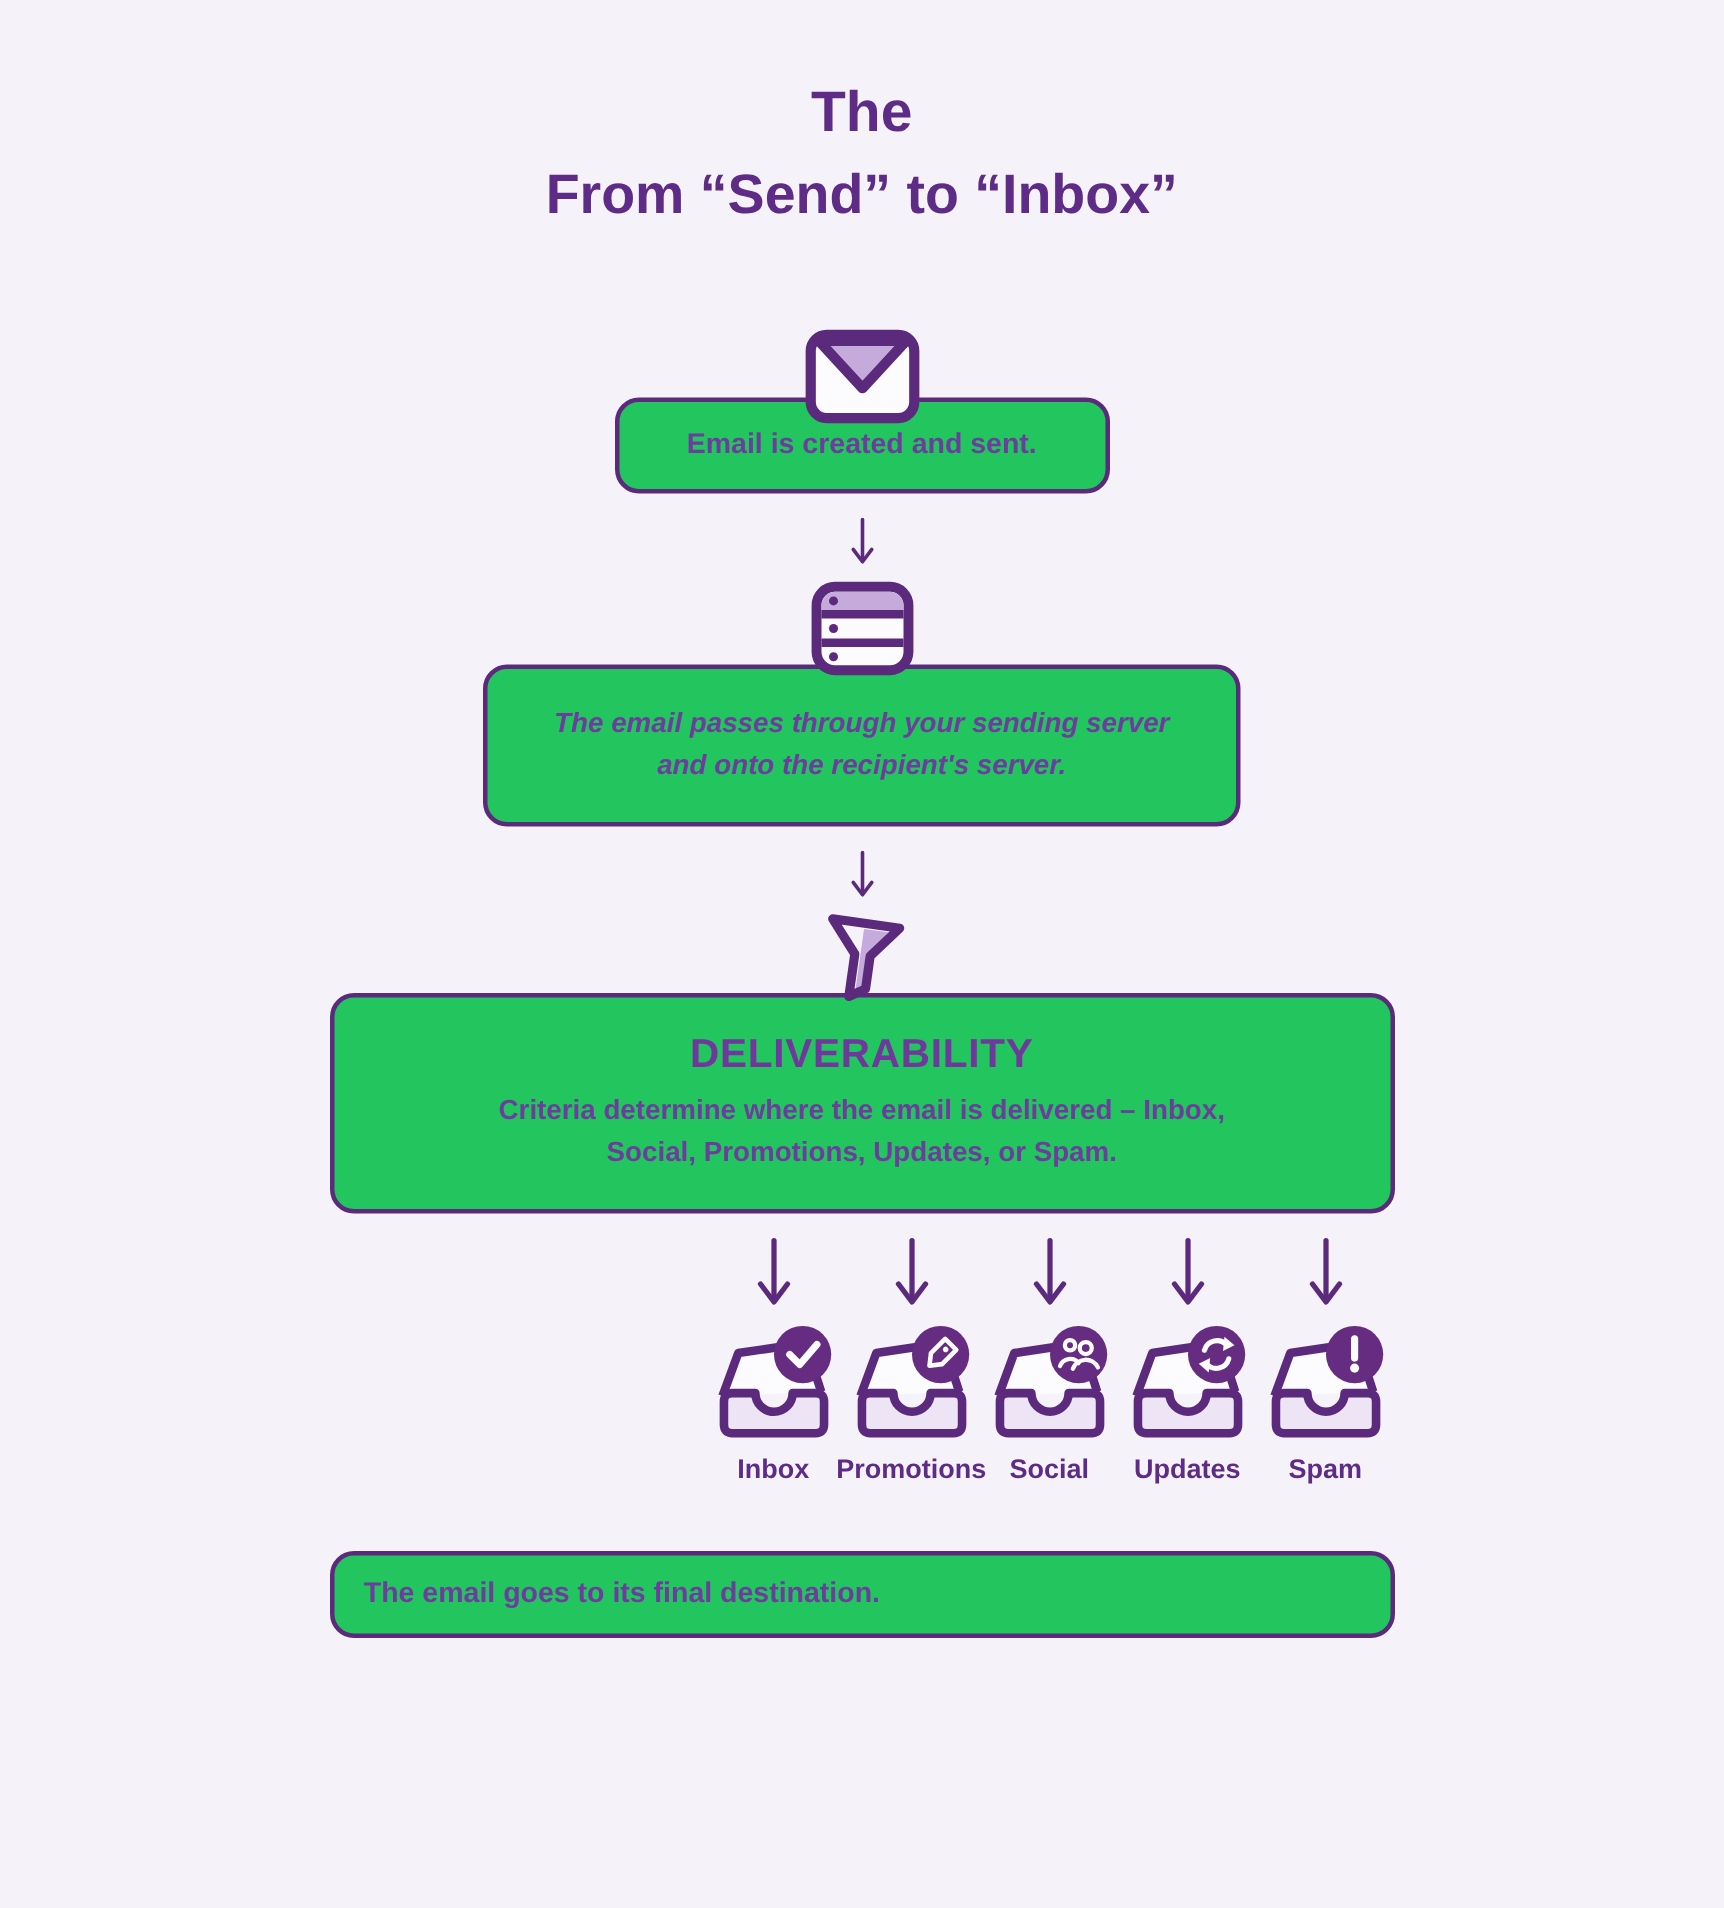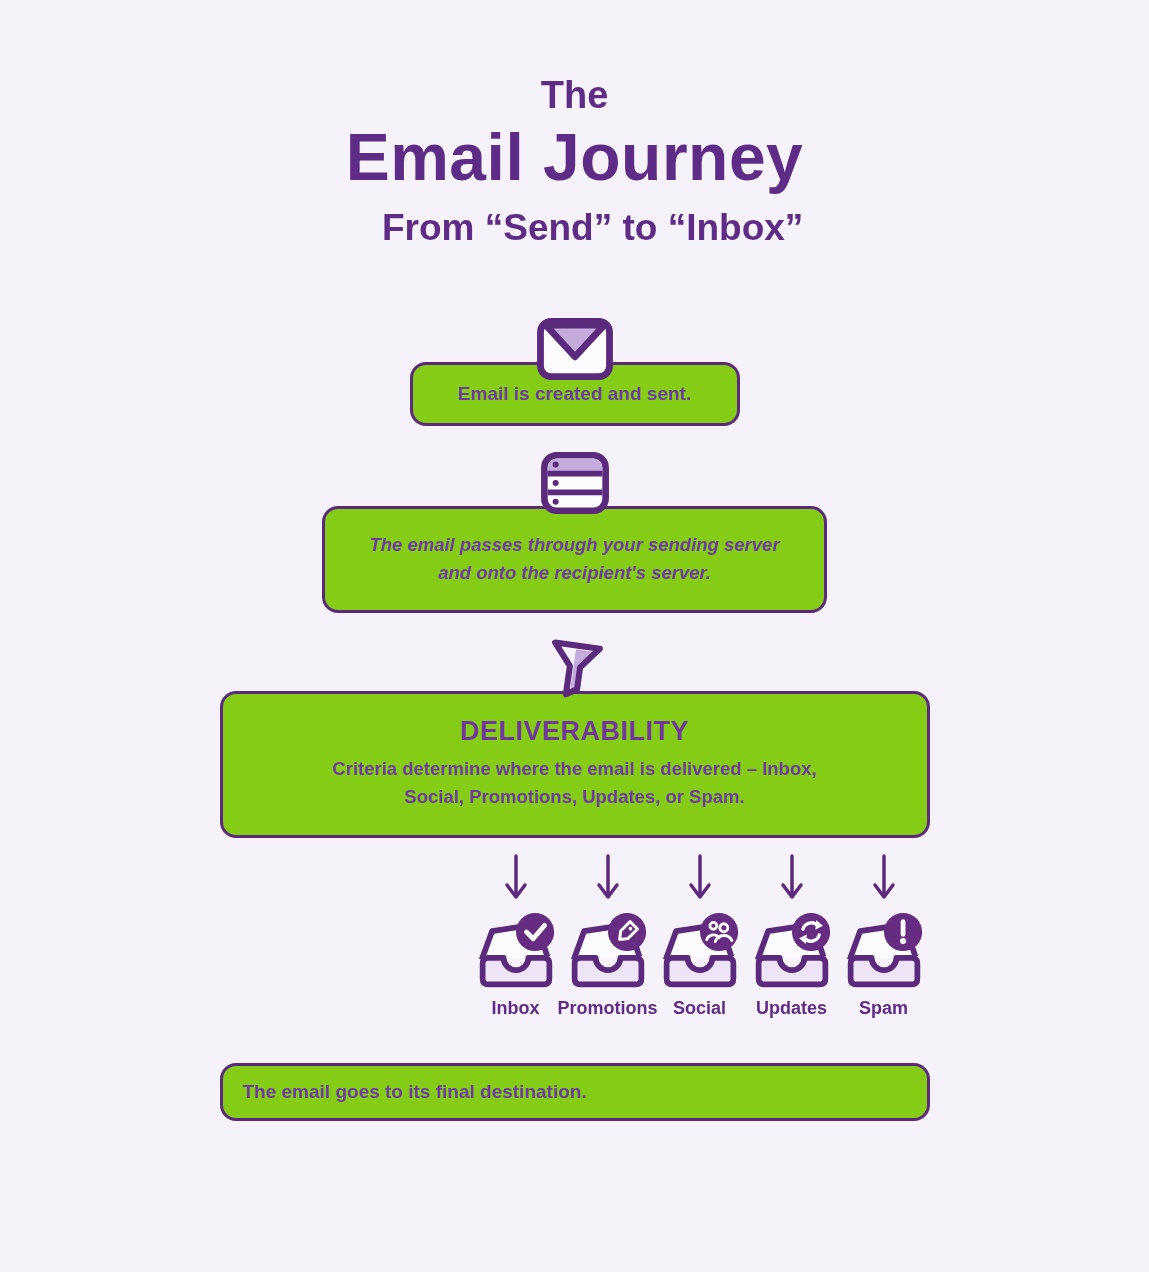--- a/index.html
+++ b/index.html
@@ -4,37 +4,37 @@
 <style>
   * { margin: 0; padding: 0; box-sizing: border-box; }
   html, body { width: 1149px; }
   body {
     height: 1272px;
     overflow: hidden;
     background: #F5F2FA;
     font-family: "Liberation Sans", sans-serif;
     color: #5E2C87;
   }
-  .page { width: 1149px; height: 1092px; padding-top: 74px; display: flex; flex-direction: column; align-items: center; }
+  .page { width: 1149px; height: 1092px; padding-top: 54px; display: flex; flex-direction: column; align-items: center; }
 
   
   .title-line1 { font-size: 38px; font-weight: bold; color: #5E2C87; text-align: center; line-height: 1.15; }
   .title-main  { font-size: 66px; font-weight: bold; color: #5E2C87; text-align: center; line-height: 1.15; margin-top: 2px; letter-spacing: 0.5px; }
   .title-sub   { font-size: 37px; font-weight: bold; color: #5E2C87; text-align: right; line-height: 1.2; margin-top: 10px; }
 
   
   .stage { display: flex; flex-direction: column; align-items: center; }
   .stage-1 { margin-top: 64px; }
   .stage-icon { position: relative; z-index: 2; }
   .envelope-wrap { margin-bottom: -26px; }
   .server-wrap { margin-bottom: -14px; }
   .funnel-wrap { margin-bottom: -16px; }
 
   .box {
-    background: #84cc16;
+    background: #22c55e;
     border: 3px solid #5C2A7D;
     border-radius: 16px;
     text-align: center;
     position: relative;
     z-index: 1;
   }
   .box-simple {
     width: 330px;
     min-height: 64px;
     display: flex; align-items: center; justify-content: center;
@@ -81,21 +81,20 @@
   }
   .box-final p { font-size: 19px; font-weight: bold; color: #6E3C9E; }
 </style>
 </head>
 <body>
 
 <div class="page">
 
   <div>
     <div class="title-line1">The</div>
-    <h1 class="title-main">Email Journey</h1>
     <div class="title-sub">From “Send” to “Inbox”</div>
   </div>
 
   <section class="stage stage-1">
     <span class="stage-icon envelope-wrap">
       <svg width="80" height="70" viewBox="0 0 82 72">
         <rect x="5.5" y="7.5" width="71" height="57" rx="11" fill="#FCFBFE" stroke="#5C2A7D" stroke-width="7"></rect>
         <path d="M11,11.5 L41,44 L71,11.5 Z" fill="#C5ABDC" stroke="#5C2A7D" stroke-width="7" stroke-linejoin="round" stroke-linecap="round"></path>
       </svg>
     </span>

